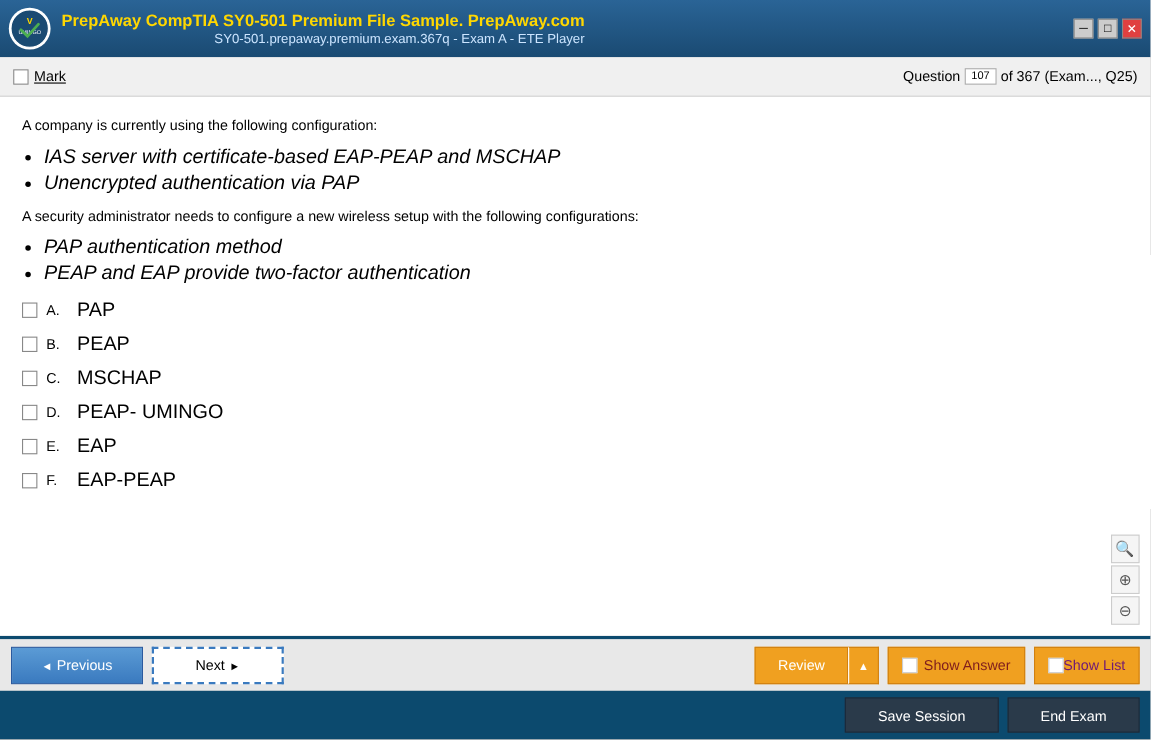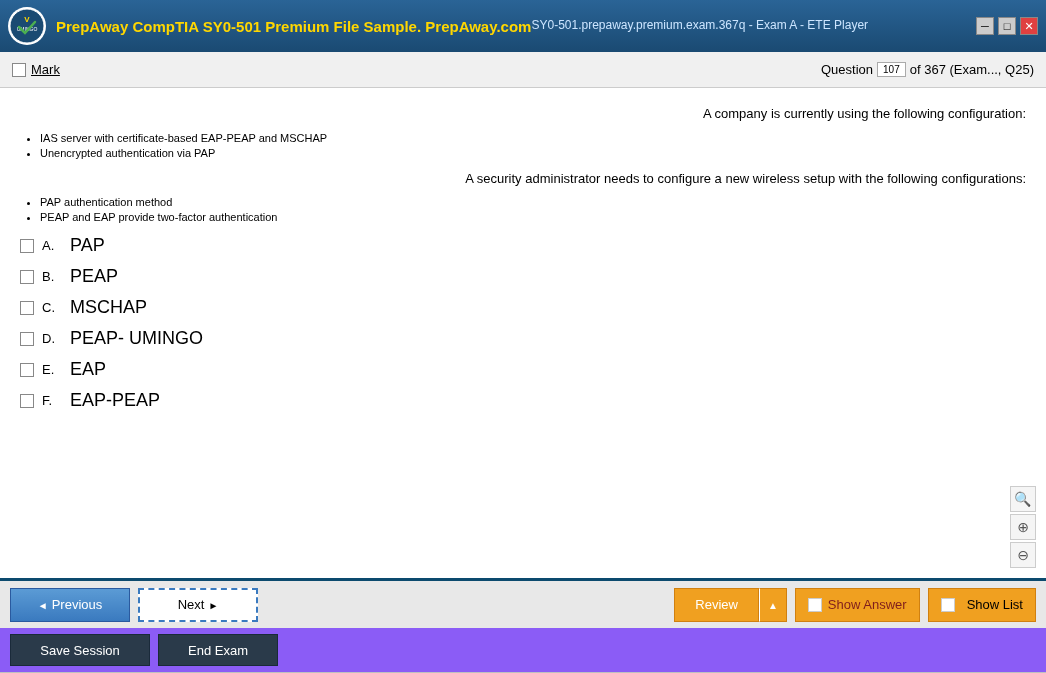--- a/index.html
+++ b/index.html
@@ -25,21 +25,22 @@
       height: 38px;
       background: #fff;
       border-radius: 50%;
       display: flex;
       align-items: center;
       justify-content: center;
       flex-shrink: 0;
     }
     .title-bar-text {
       display: flex;
-      flex-direction: row;
+      flex-direction: column;
+      align-items: flex-end;
     }
     .title-main {
       font-size: 15px;
       font-weight: bold;
       color: #ffd700;
     }
     .title-sub {
       font-size: 12px;
       color: #cce5ff;
     }
@@ -108,29 +109,29 @@
       padding: 16px 20px;
       height: 490px;
       overflow-y: auto;
       position: relative;
     }
     .question-text {
       font-size: 13px;
       color: #000;
       line-height: 1.5;
       margin-bottom: 8px;
-      text-align: right;
     }
     .bullet-list {
       margin-left: 20px;
       margin-bottom: 10px;
     }
     .bullet-list li {
       margin-bottom: 3px;
-      font-size: 11px;
+      font-size: 18px;
+      font-style: italic;
     }
     .answer-options {
       margin-top: 12px;
     }
     .answer-option {
       display: flex;
       align-items: center;
       gap: 8px;
       margin-bottom: 10px;
       font-size: 13px;
@@ -246,45 +247,45 @@
       padding: 6px 12px;
       cursor: pointer;
       font-size: 13px;
       height: 34px;
       display: flex;
       align-items: center;
       gap: 6px;
     }
     .show-list-btn {
       background: #f0a020;
-      color: #000000;
+      color: #701a75;
       border: 1px solid #d08010;
       padding: 6px 12px;
       cursor: pointer;
       font-size: 13px;
       height: 34px;
       display: flex;
       align-items: center;
-      gap: 12px;
+      gap: 0;
     }
     .btn-checkbox-indicator {
       width: 14px;
       height: 14px;
       background: #fff;
       border: 1px solid #ccc;
       flex-shrink: 0;
     }
 
     
     .save-end-bar {
-      background: #8b5cf6;
+      background: #0c4a6e;
       padding: 6px 10px;
       display: flex;
       align-items: center;
-      justify-content: flex-start;
+      justify-content: flex-end;
       gap: 8px;
       height: 44px;
     }
     .save-session-btn {
       background: #2a3a4a;
       color: #fff;
       border: 1px solid #1a2a3a;
       padding: 6px 20px;
       cursor: pointer;
       font-size: 13px;

